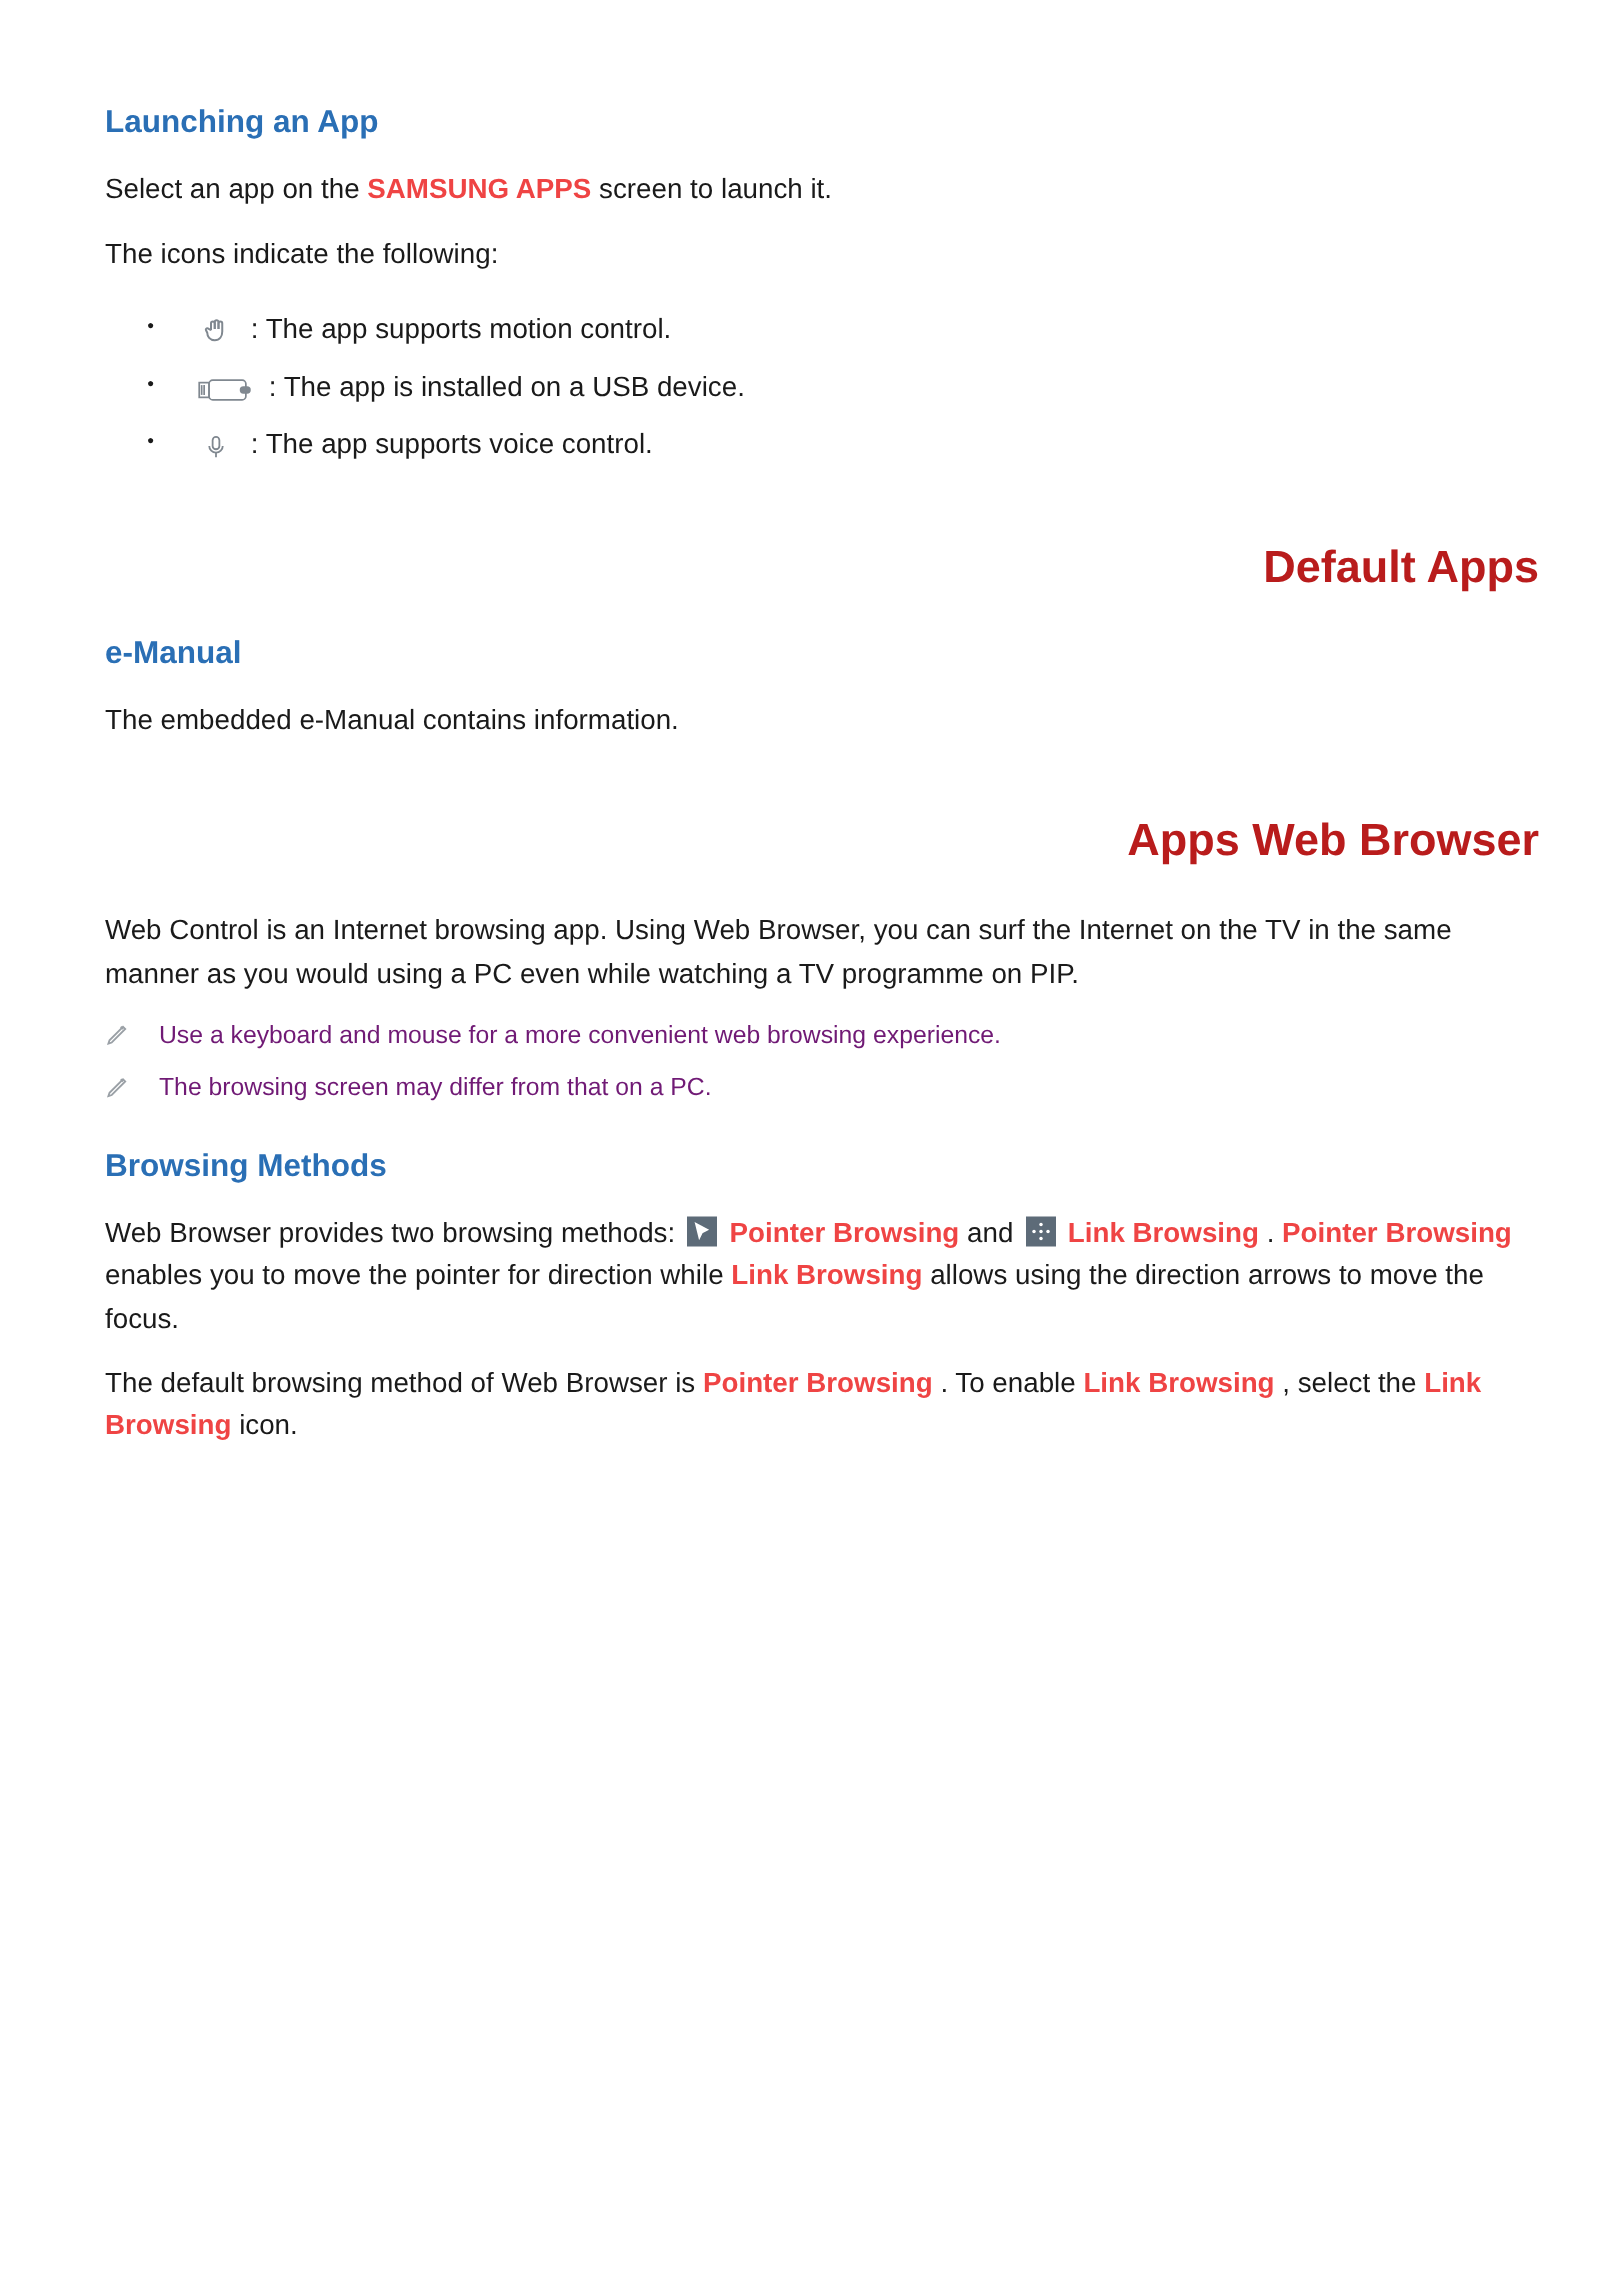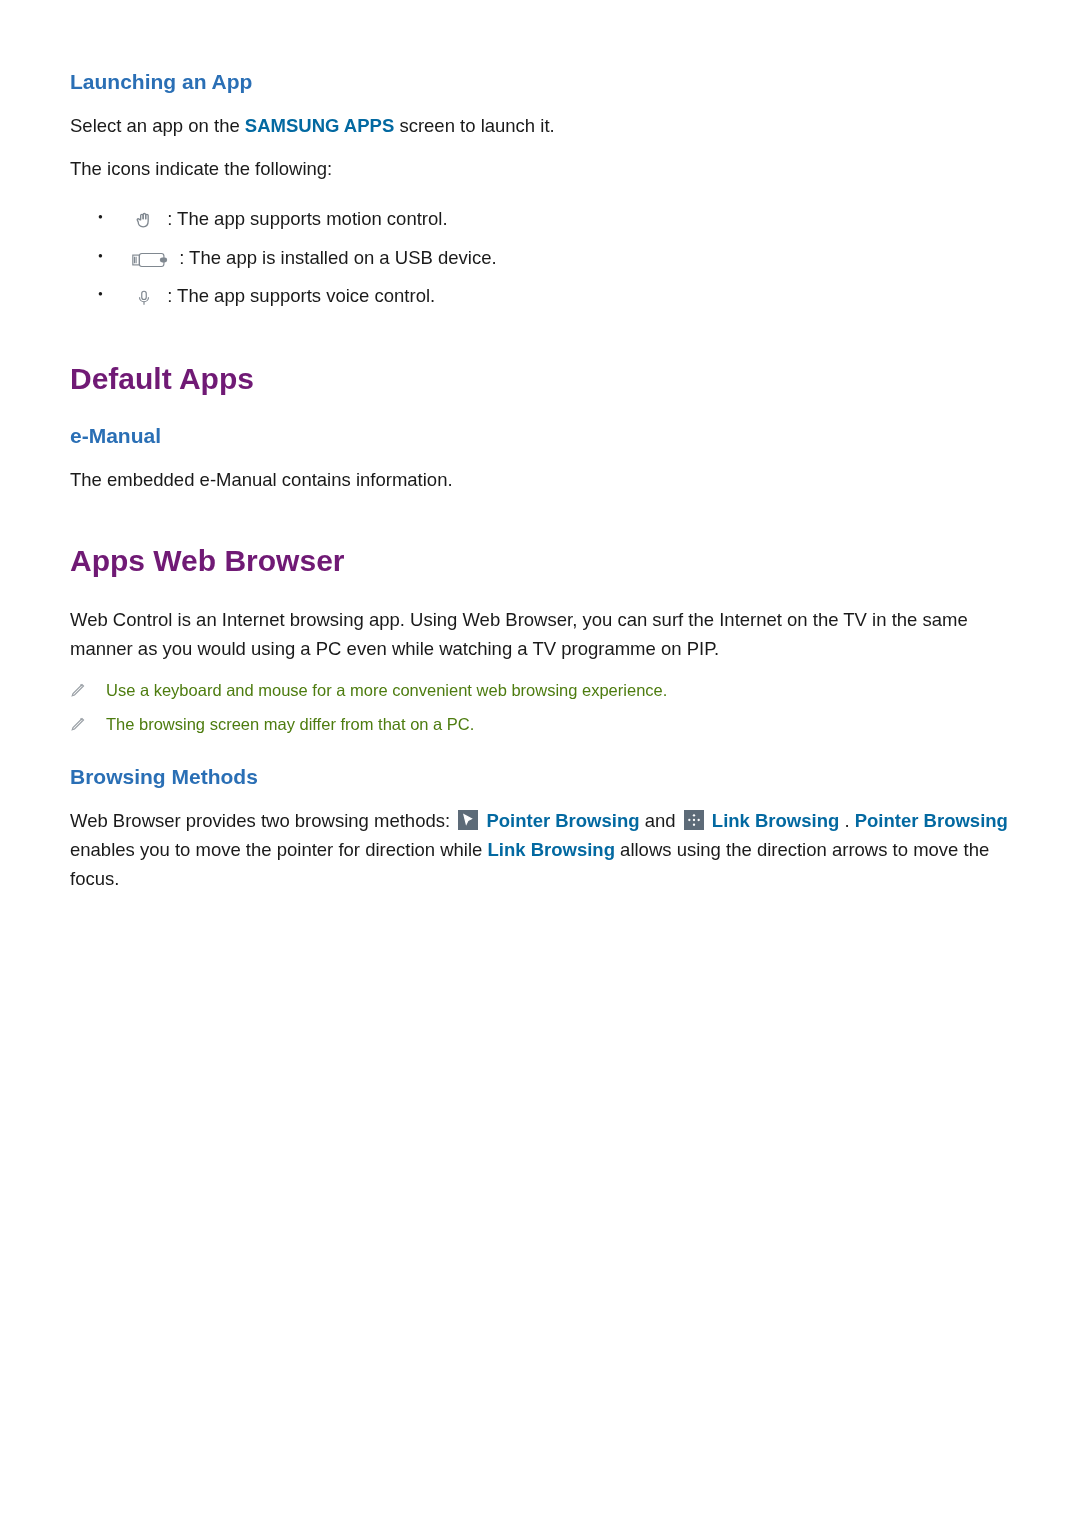--- a/index.html
+++ b/index.html
@@ -1,30 +1,30 @@
 <!DOCTYPE html>
 <html><head>
 <meta charset="utf-8">
 <style>
   * { box-sizing: border-box; margin: 0; padding: 0; }
   html, body { width: 1080px; height: 1527px; background: #ffffff; font-family: Arial, Helvetica, sans-serif; color: #1a1a1a; }
   .page { padding: 60px 54px 60px 70px; }
   .h3 { color: #2a6fb5; font-size: 21px; font-weight: 700; margin-top: 10px; margin-bottom: 18px; }
-  .h2 { color: #701a75; font-size: 30px; font-weight: 700; margin-top: 50px; margin-bottom: 28px; }
+  .h2 { color: #b91c1c; font-size: 30px; font-weight: 700; margin-top: 50px; margin-bottom: 28px; text-align: right; }
   .body-text { font-size: 18.5px; line-height: 1.55; margin-bottom: 14px; }
-  .strong-blue { color: #0369a1; font-weight: 700; }
+  .strong-blue { color: #ef4444; font-weight: 700; }
   ul.bullets { list-style: none; padding-left: 28px; margin-top: 22px; }
   ul.bullets > li { position: relative; padding-left: 32px; margin: 9px 0; font-size: 18.5px; line-height: 1.55; }
   ul.bullets > li::before { content: "●"; position: absolute; left: 0; top: 6px; font-size: 8px; color: #1a1a1a; }
   .icon-slot { display: inline-block; width: 28px; text-align: center; vertical-align: middle; margin-right: 4px; color: #808890; }
   .icon-slot.wide { width: 40px; }
   .icon-slot svg { vertical-align: middle; }
   .note-row { display: flex; align-items: flex-start; gap: 16px; margin: 6px 0 10px 0; }
   .note-icon { flex: 0 0 auto; width: 20px; color: #9aa0a6; margin-top: 2px; }
-  .note-text { flex: 1 1 auto; font-size: 16.5px; color: #4d7c0f; line-height: 1.5; }
+  .note-text { flex: 1 1 auto; font-size: 16.5px; color: #701a75; line-height: 1.5; }
   .inline-icon-box { display: inline-block; width: 20px; height: 20px; background: #5d6b78; color: #fff; vertical-align: -3px; margin: 0 3px; position: relative; }
   .inline-icon-box svg { position: absolute; inset: 0; margin: auto; }
 </style>
 </head>
 <body>
 
 <div class="page">
 
   <div class="h3">Launching an App</div>
 
@@ -122,14 +122,23 @@
       </svg>
     </span>
     <span class="strong-blue">Link Browsing</span>
     <span>. </span>
     <span class="strong-blue">Pointer Browsing</span>
     <span> enables you to move the pointer for direction while </span>
     <span class="strong-blue">Link Browsing</span>
     <span> allows using the direction arrows to move the focus.</span>
   </p>
 
+  <p class="body-text">
+    <span>The default browsing method of Web Browser is </span>
+    <span class="strong-blue">Pointer Browsing</span>
+    <span>. To enable </span>
+    <span class="strong-blue">Link Browsing</span>
+    <span>, select the </span>
+    <span class="strong-blue">Link Browsing</span>
+    <span> icon.</span>
+  </p>
 
 </div>
 
 </body></html>

